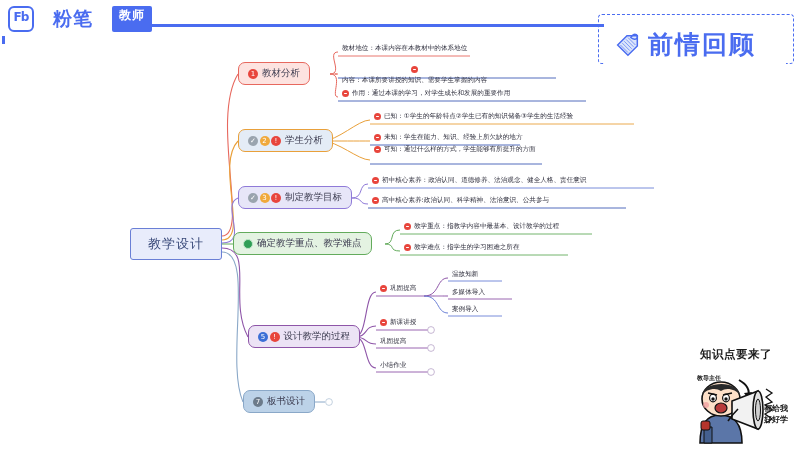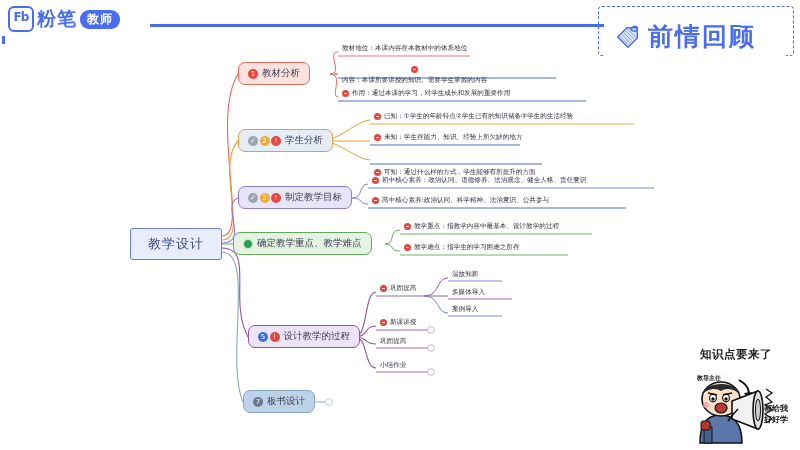--- a/index.html
+++ b/index.html
@@ -5,40 +5,40 @@
   html,body{margin:0;padding:0;}
   body{
     width:800px;height:450px;overflow:hidden;
     background:#ffffff;
     font-family:"DejaVu Sans","Liberation Sans",sans-serif;
     position:relative;
   }
   .stage{position:absolute;inset:0;}
 
   
-  .logo{position:absolute;left:8px;top:6px;display:flex;align-items:center;gap:3px;}
+  .logo{position:absolute;left:8px;top:6px;display:flex;gap:19px;}
   .logo-mark{
     width:22px;height:22px;border:2.5px solid #4a6cf0;border-radius:6px;
     color:#4a6cf0;font-size:12px;font-weight:bold;line-height:18px;text-align:center;
     letter-spacing:-1px;
   }
   .logo-text{color:#4a6cf0;font-size:19px;font-weight:bold;letter-spacing:1px;}
   .logo-tag{
     background:#4a6cf0;color:#fff;font-size:12px;font-weight:bold;
-    padding:1px 7px;border-radius:9px;letter-spacing:1px;
+    padding:1px 7px;border-radius:2px;letter-spacing:1px;
   }
   .header-rule{
     position:absolute;left:150px;top:24px;width:520px;height:3px;background:#4a6cf0;
   }
   .header-rule2{
     position:absolute;left:2px;top:36px;width:3px;height:8px;background:#4a6cf0;
   }
 
   .badge{
-    position:absolute;right:6px;top:6px;width:196px;height:50px;text-align:right;
+    position:absolute;right:6px;top:14px;width:196px;height:50px;text-align:right;
   }
   .badge-dash{
     position:absolute;inset:0;border:1.5px dashed #4a6cf0;border-radius:4px;
   }
   .badge-solid{
     position:absolute;left:6px;top:8px;right:8px;bottom:-3px;
     border:2.5px solid #4a6cf0;border-radius:2px;background:transparent;
   }
   .badge-inner{
     position:absolute;left:6px;top:8px;right:8px;bottom:-3px;
@@ -257,21 +257,21 @@
   </div>
 
   <div class="leaf" style="left:374px;top:112px;">
     <span class="dot"></span>
     <span>已知：①学生的年龄特点②学生已有的知识储备③学生的生活经验</span>
   </div>
   <div class="leaf" style="left:374px;top:133px;">
     <span class="dot"></span>
     <span>未知：学生在能力、知识、经验上所欠缺的地方</span>
   </div>
-  <div class="leaf" style="left:374px;top:168px;">
+  <div class="leaf" style="left:374px;top:145px;">
     <span class="dot"></span>
     <span>可知：通过什么样的方式，学生能够有所提升的方面</span>
   </div>
 
   <div class="leaf" style="left:372px;top:176px;">
     <span class="dot"></span>
     <span>初中核心素养：政治认同、道德修养、法治观念、健全人格、责任意识</span>
   </div>
   <div class="leaf" style="left:372px;top:196px;">
     <span class="dot"></span>

